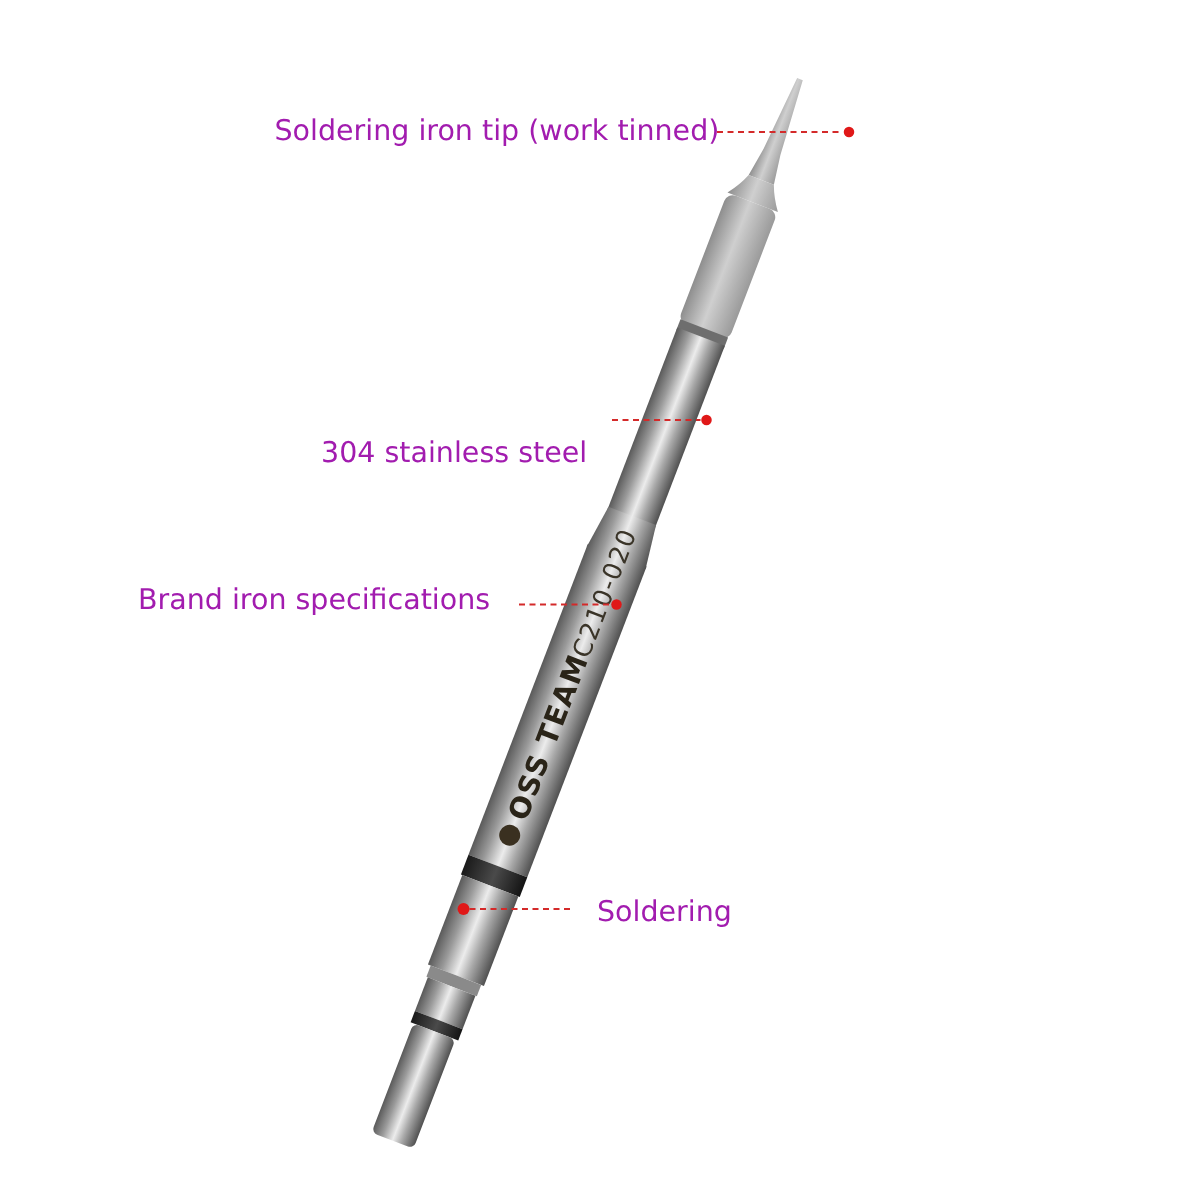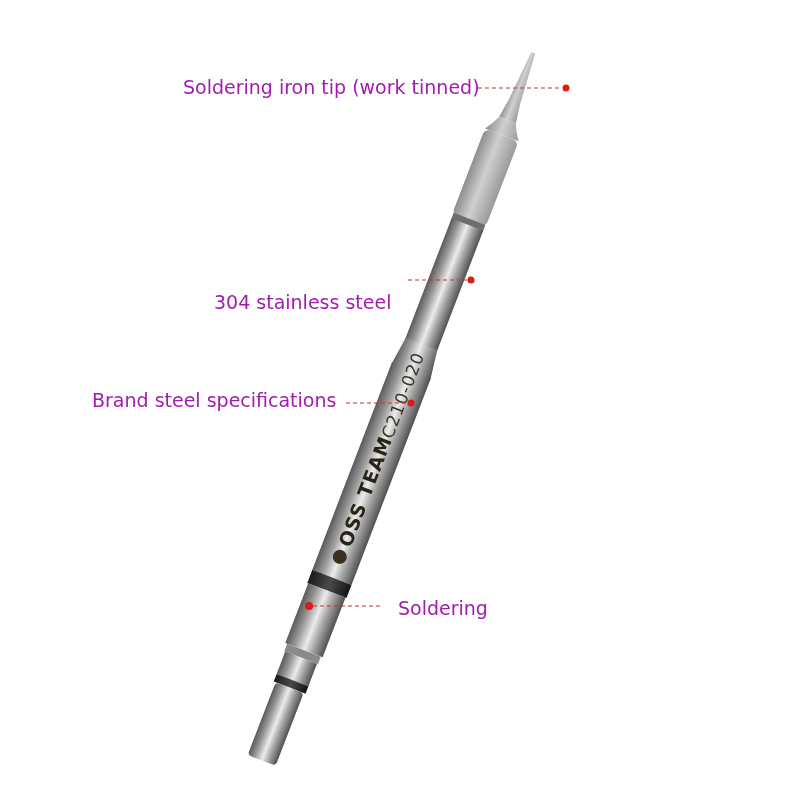--- a/index.html
+++ b/index.html
@@ -106,16 +106,16 @@
       <circle cx="411" cy="403" r="3.5" fill="#e01818"></circle>
     </g>
     <g>
       <line x1="313" y1="606" x2="380" y2="606" stroke="#d42a2a" stroke-width="1.2" stroke-dasharray="4 3"></line>
       <circle cx="309" cy="606" r="4" fill="#e01818"></circle>
     </g>
   </svg>
 
   <div class="label" style="left:183px; top:78px;">Soldering iron tip (work tinned)</div>
   <div class="label" style="left:214px; top:269px;margin-top:24px;">304 stainless steel</div>
-  <div class="label" style="left:92px; top:391px;">Brand steel specifications</div>
+  <div class="label" style="left:92px; top:391px;">Brand iron specifications</div>
   <div class="label" style="left:398px; top:599px;">Soldering</div>
 
 </div>
 
 </body></html>

